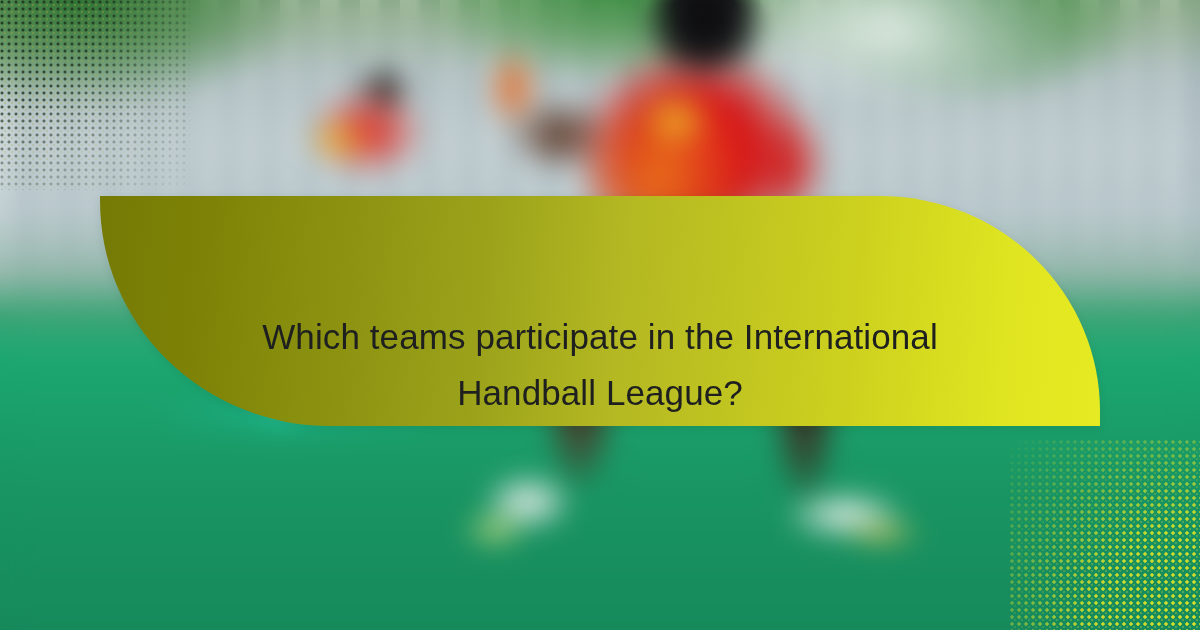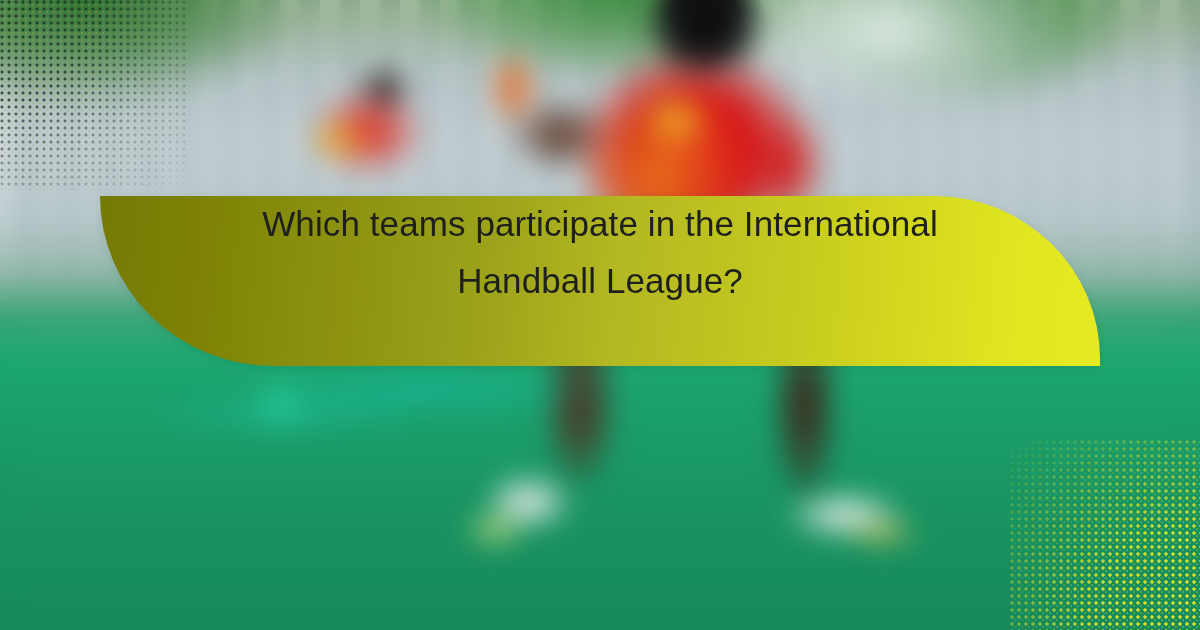--- a/index.html
+++ b/index.html
@@ -176,25 +176,25 @@
     -webkit-mask-image: radial-gradient(circle at 190px 190px, #000 0%, rgba(0,0,0,.92) 40%, rgba(0,0,0,.38) 72%, rgba(0,0,0,0) 100%);
             mask-image: radial-gradient(circle at 190px 190px, #000 0%, rgba(0,0,0,.92) 40%, rgba(0,0,0,.38) 72%, rgba(0,0,0,0) 100%);
   }
 
   
   .banner {
     position: absolute;
     left: 100px;
     top: 196px;
     width: 1000px;
-    height: 170px;
+    height: 230px;
     background: linear-gradient(95deg, #757a05 0%, #7d8206 10%, #9ba21a 38%, #b4b822 52%, #ccd01e 74%, #dfe520 90%, #e6ea22 100%);
     border-radius: 0 220px 0 230px / 0 215px 0 225px;
     display: flex;
-    align-items: flex-start;
+    align-items: flex-end;
     justify-content: center;
     box-shadow: 0 2px 10px rgba(0,0,0,.08);
   }
   .banner-text {
     width: 800px;
     text-align: center;
     color: #1e1f1f;
     font-size: 35px;
     line-height: 1.62;
     font-weight: 400;

